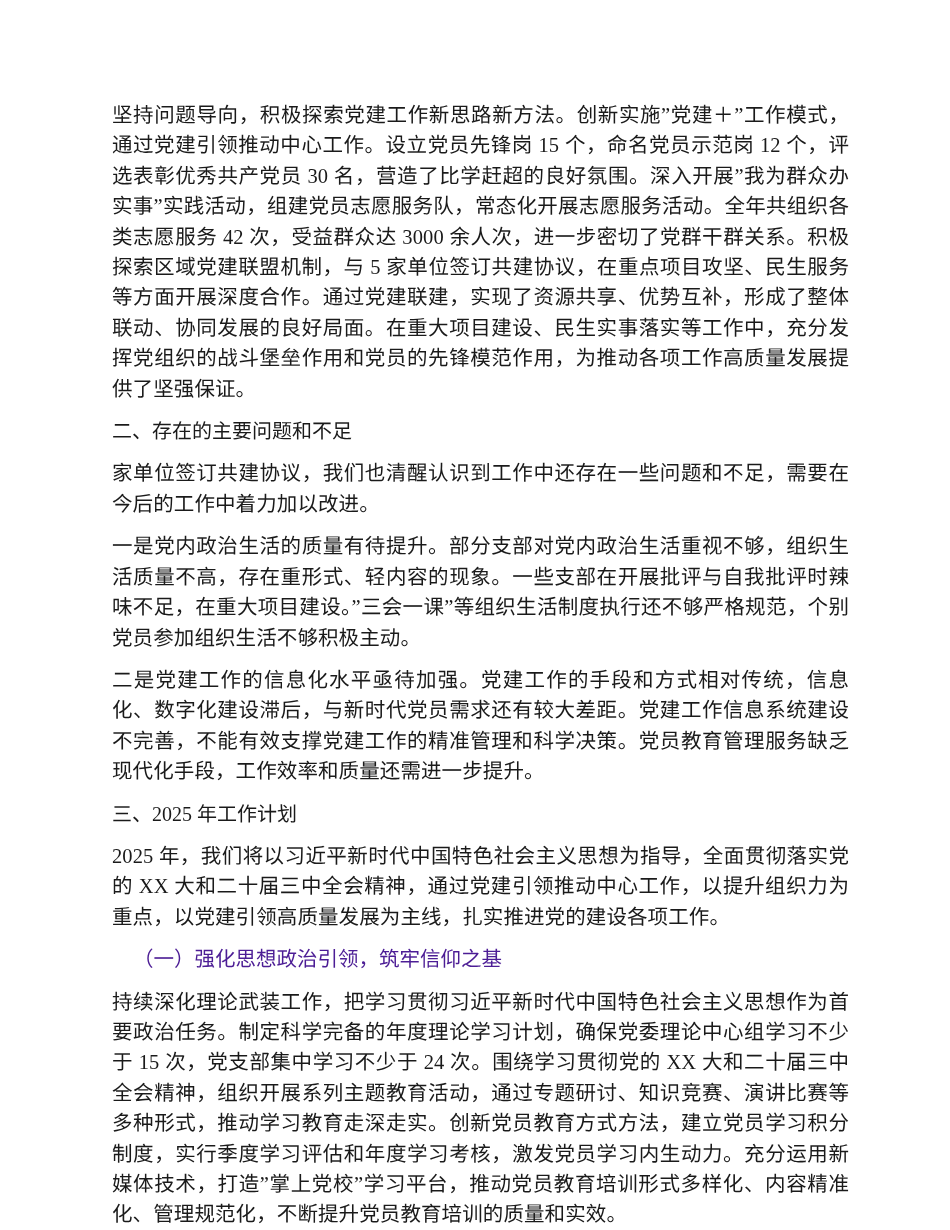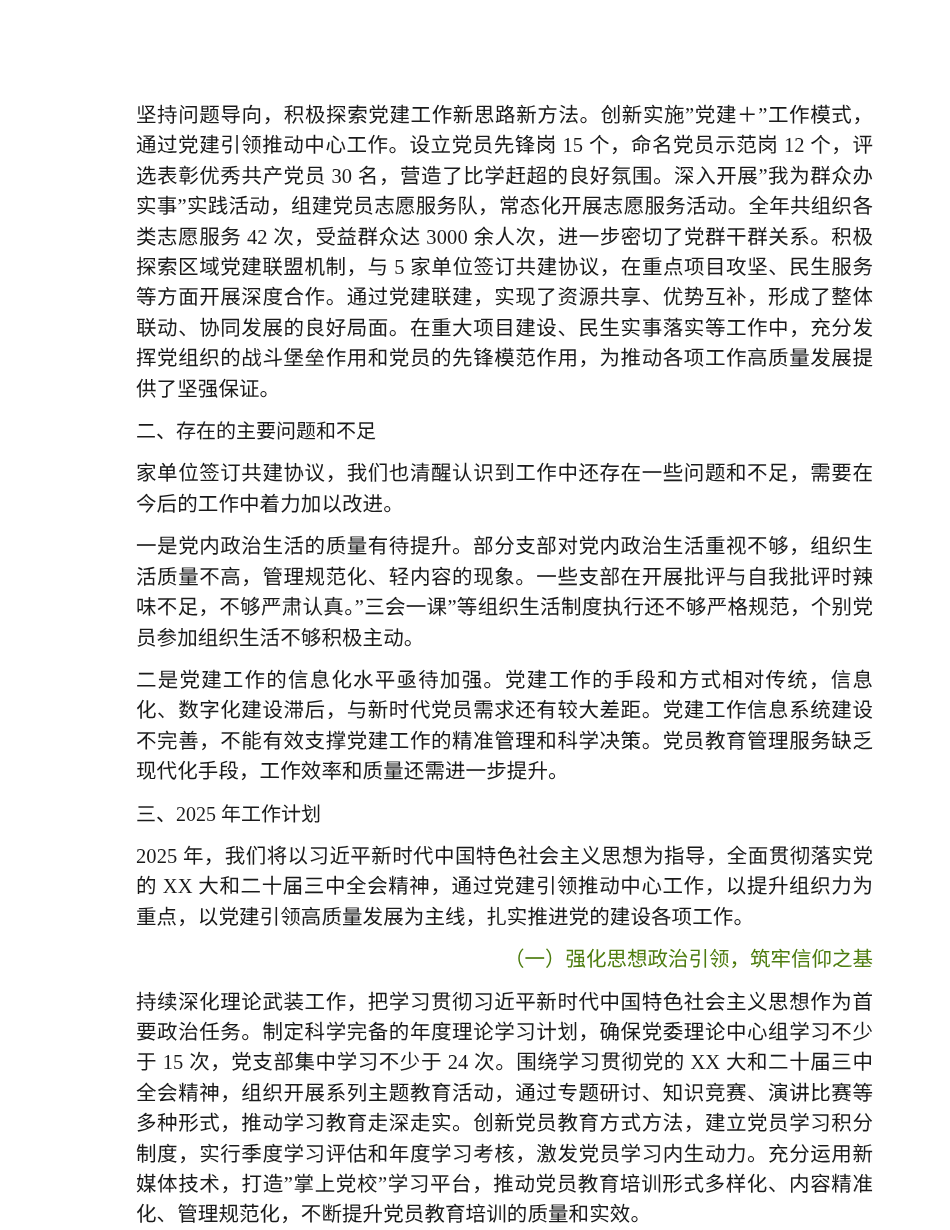--- a/index.html
+++ b/index.html
@@ -16,21 +16,20 @@
     color: #1a1a1a;
     -webkit-font-smoothing: antialiased;
   }
   .page {
     box-sizing: border-box;
     width: 763px;
     height: 1230px;
     background: #ffffff;
     padding: 100px 100px 0 112px;
     position: relative;
-    margin-left: 24px;
   }
   .doc-body {
     width: 737px;
   }
   p.para {
     margin: 0 0 12px 0;
     font-size: 20.5px;
     line-height: 30.4px;
     text-align: justify;
     text-justify: inter-ideograph;
@@ -43,43 +42,43 @@
     margin: 0 0 12px 0;
     font-size: 20px;
     line-height: 30.4px;
     text-align: left;
     color: #1a1a1a;
   }
   p.subheading {
     margin: 0 0 12px 0;
     font-size: 20.5px;
     line-height: 30.4px;
-    text-align: right;
+    text-align: left;
     text-indent: 21px;
-    color: #4d7c0f;
+    color: #4c1d95;
   }
   .gap-lg { margin-bottom: 18px; }
   .gap-md { margin-bottom: 16px; }
   b, .b {
     font-weight: 400;
   }
 </style>
 </head>
 <body>
 
 <div class="page">
   <div class="doc-body">
 
     <p class="para gap-md">坚持问题导向，积极探索党建工作新思路新方法。创新实施”党建＋”工作模式，通过党建引领推动中心工作。设立党员先锋岗 15 个，命名党员示范岗 12 个，评选表彰优秀共产党员 30 名，营造了比学赶超的良好氛围。深入开展”我为群众办实事”实践活动，组建党员志愿服务队，常态化开展志愿服务活动。全年共组织各类志愿服务 42 次，受益群众达 3000 余人次，进一步密切了党群干群关系。积极探索区域党建联盟机制，与 5 家单位签订共建协议，在重点项目攻坚、民生服务等方面开展深度合作。通过党建联建，实现了资源共享、优势互补，形成了整体联动、协同发展的良好局面。在重大项目建设、民生实事落实等工作中，充分发挥党组织的战斗堡垒作用和党员的先锋模范作用，为推动各项工作高质量发展提供了坚强保证。</p>
 
     <p class="heading gap-lg">二、存在的主要问题和不足</p>
 
     <p class="para gap-md">家单位签订共建协议，我们也清醒认识到工作中还存在一些问题和不足，需要在今后的工作中着力加以改进。</p>
 
-    <p class="para gap-md"><b class="b">一是</b><span>党内政治生活的质量有待提升。部分支部对党内政治生活重视不够，组织生活质量不高，管理规范化、轻内容的现象。一些支部在开展批评与自我批评时辣味不足，不够严肃认真。”三会一课”等组织生活制度执行还不够严格规范，个别党员参加组织生活不够积极主动。</span></p>
+    <p class="para gap-md"><b class="b">一是</b><span>党内政治生活的质量有待提升。部分支部对党内政治生活重视不够，组织生活质量不高，存在重形式、轻内容的现象。一些支部在开展批评与自我批评时辣味不足，在重大项目建设。”三会一课”等组织生活制度执行还不够严格规范，个别党员参加组织生活不够积极主动。</span></p>
 
     <p class="para gap-md"><b class="b">二是</b><span>党建工作的信息化水平亟待加强。党建工作的手段和方式相对传统，信息化、数字化建设滞后，与新时代党员需求还有较大差距。党建工作信息系统建设不完善，不能有效支撑党建工作的精准管理和科学决策。党员教育管理服务缺乏现代化手段，工作效率和质量还需进一步提升。</span></p>
 
 
     <p class="heading gap-lg">三、2025 年工作计划</p>
 
     <p class="para gap-md"><span>2025 年，我们将以习近平新时代中国特色社会主义思想为指导，全面贯彻落实党的 </span><b>XX</b><span> 大和二十届三中全会精神，通过党建引领推动中心工作，以提升组织力为重点，以党建引领高质量发展为主线，扎实推进党的建设各项工作。</span></p>
 
     <p class="subheading gap-md">（一）强化思想政治引领，筑牢信仰之基</p>
 

